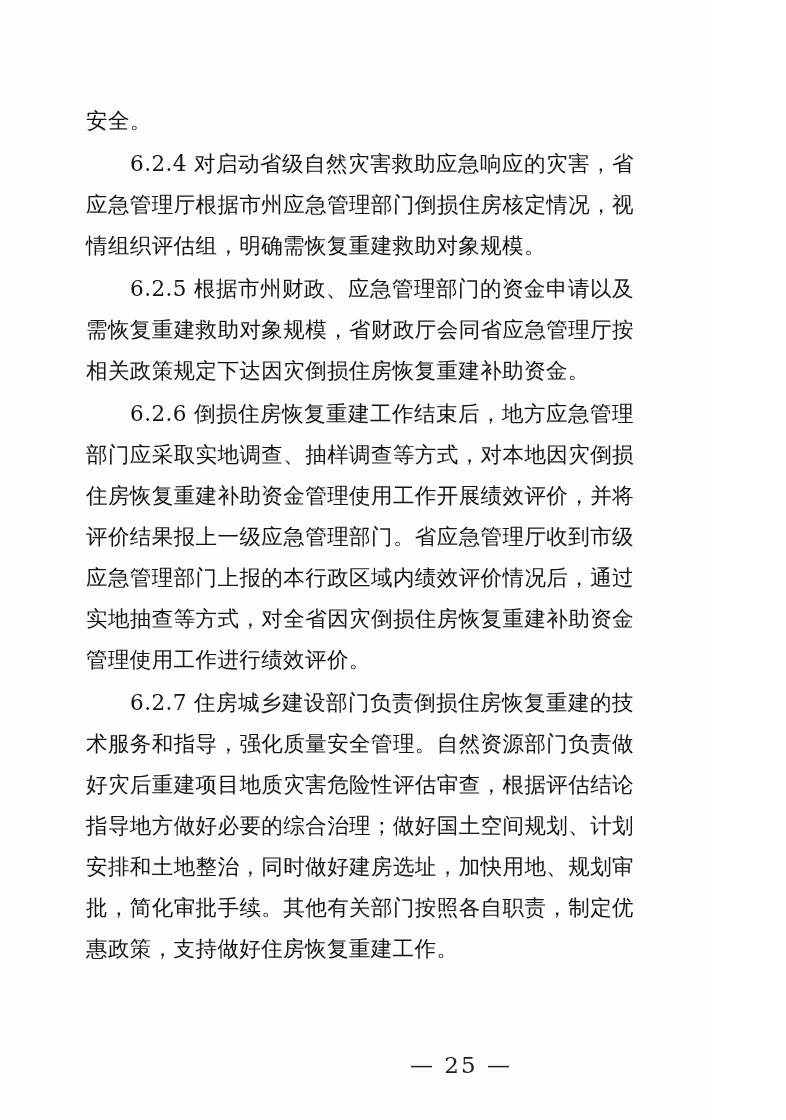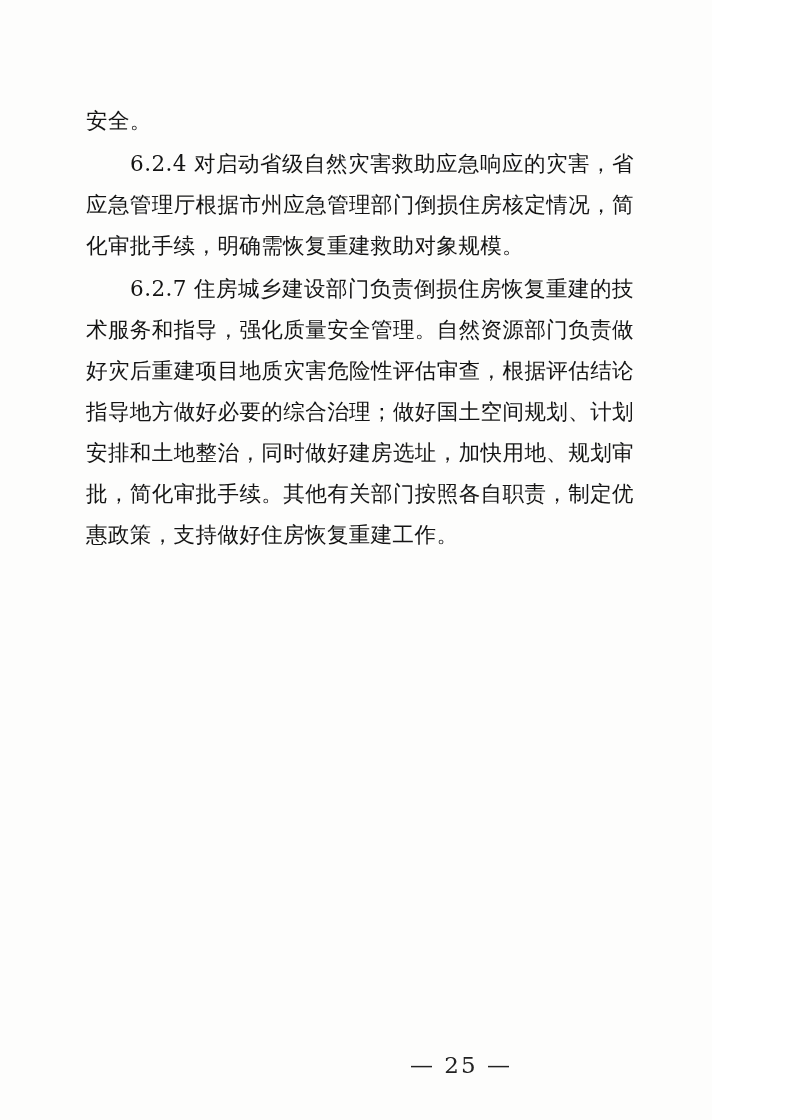--- a/index.html
+++ b/index.html
@@ -53,23 +53,25 @@
   }
 </style>
 </head>
 <body>
 
 <div class="page">
   <div class="doc-body">
 
     <p class="para">安全。</p>
 
-    <p class="para indent">6.2.4  对启动省级自然灾害救助应急响应的灾害，省应急管理厅根据市州应急管理部门倒损住房核定情况，简化审批手续，明确需恢复重建救助对象规模。</p>
+    <p class="para indent">6.2.4  对启动省级自然灾害救助应急响应的灾害，省应急管理厅根据市州应急管理部门倒损住房核定情况，视情组织评估组，明确需恢复重建救助对象规模。</p>
 
+    <p class="para indent">6.2.5  根据市州财政、应急管理部门的资金申请以及需恢复重建救助对象规模，省财政厅会同省应急管理厅按相关政策规定下达因灾倒损住房恢复重建补助资金。</p>
 
+    <p class="para indent">6.2.6  倒损住房恢复重建工作结束后，地方应急管理部门应采取实地调查、抽样调查等方式，对本地因灾倒损住房恢复重建补助资金管理使用工作开展绩效评价，并将评价结果报上一级应急管理部门。省应急管理厅收到市级应急管理部门上报的本行政区域内绩效评价情况后，通过实地抽查等方式，对全省因灾倒损住房恢复重建补助资金管理使用工作进行绩效评价。</p>
 
     <p class="para indent">6.2.7  住房城乡建设部门负责倒损住房恢复重建的技术服务和指导，强化质量安全管理。自然资源部门负责做好灾后重建项目地质灾害危险性评估审查，根据评估结论指导地方做好必要的综合治理；做好国土空间规划、计划安排和土地整治，同时做好建房选址，加快用地、规划审批，简化审批手续。其他有关部门按照各自职责，制定优惠政策，支持做好住房恢复重建工作。</p>
 
 
 
   </div>
 
   <div class="footer">
     <span class="pagenum-wrap">— 25 —</span>
   </div>

